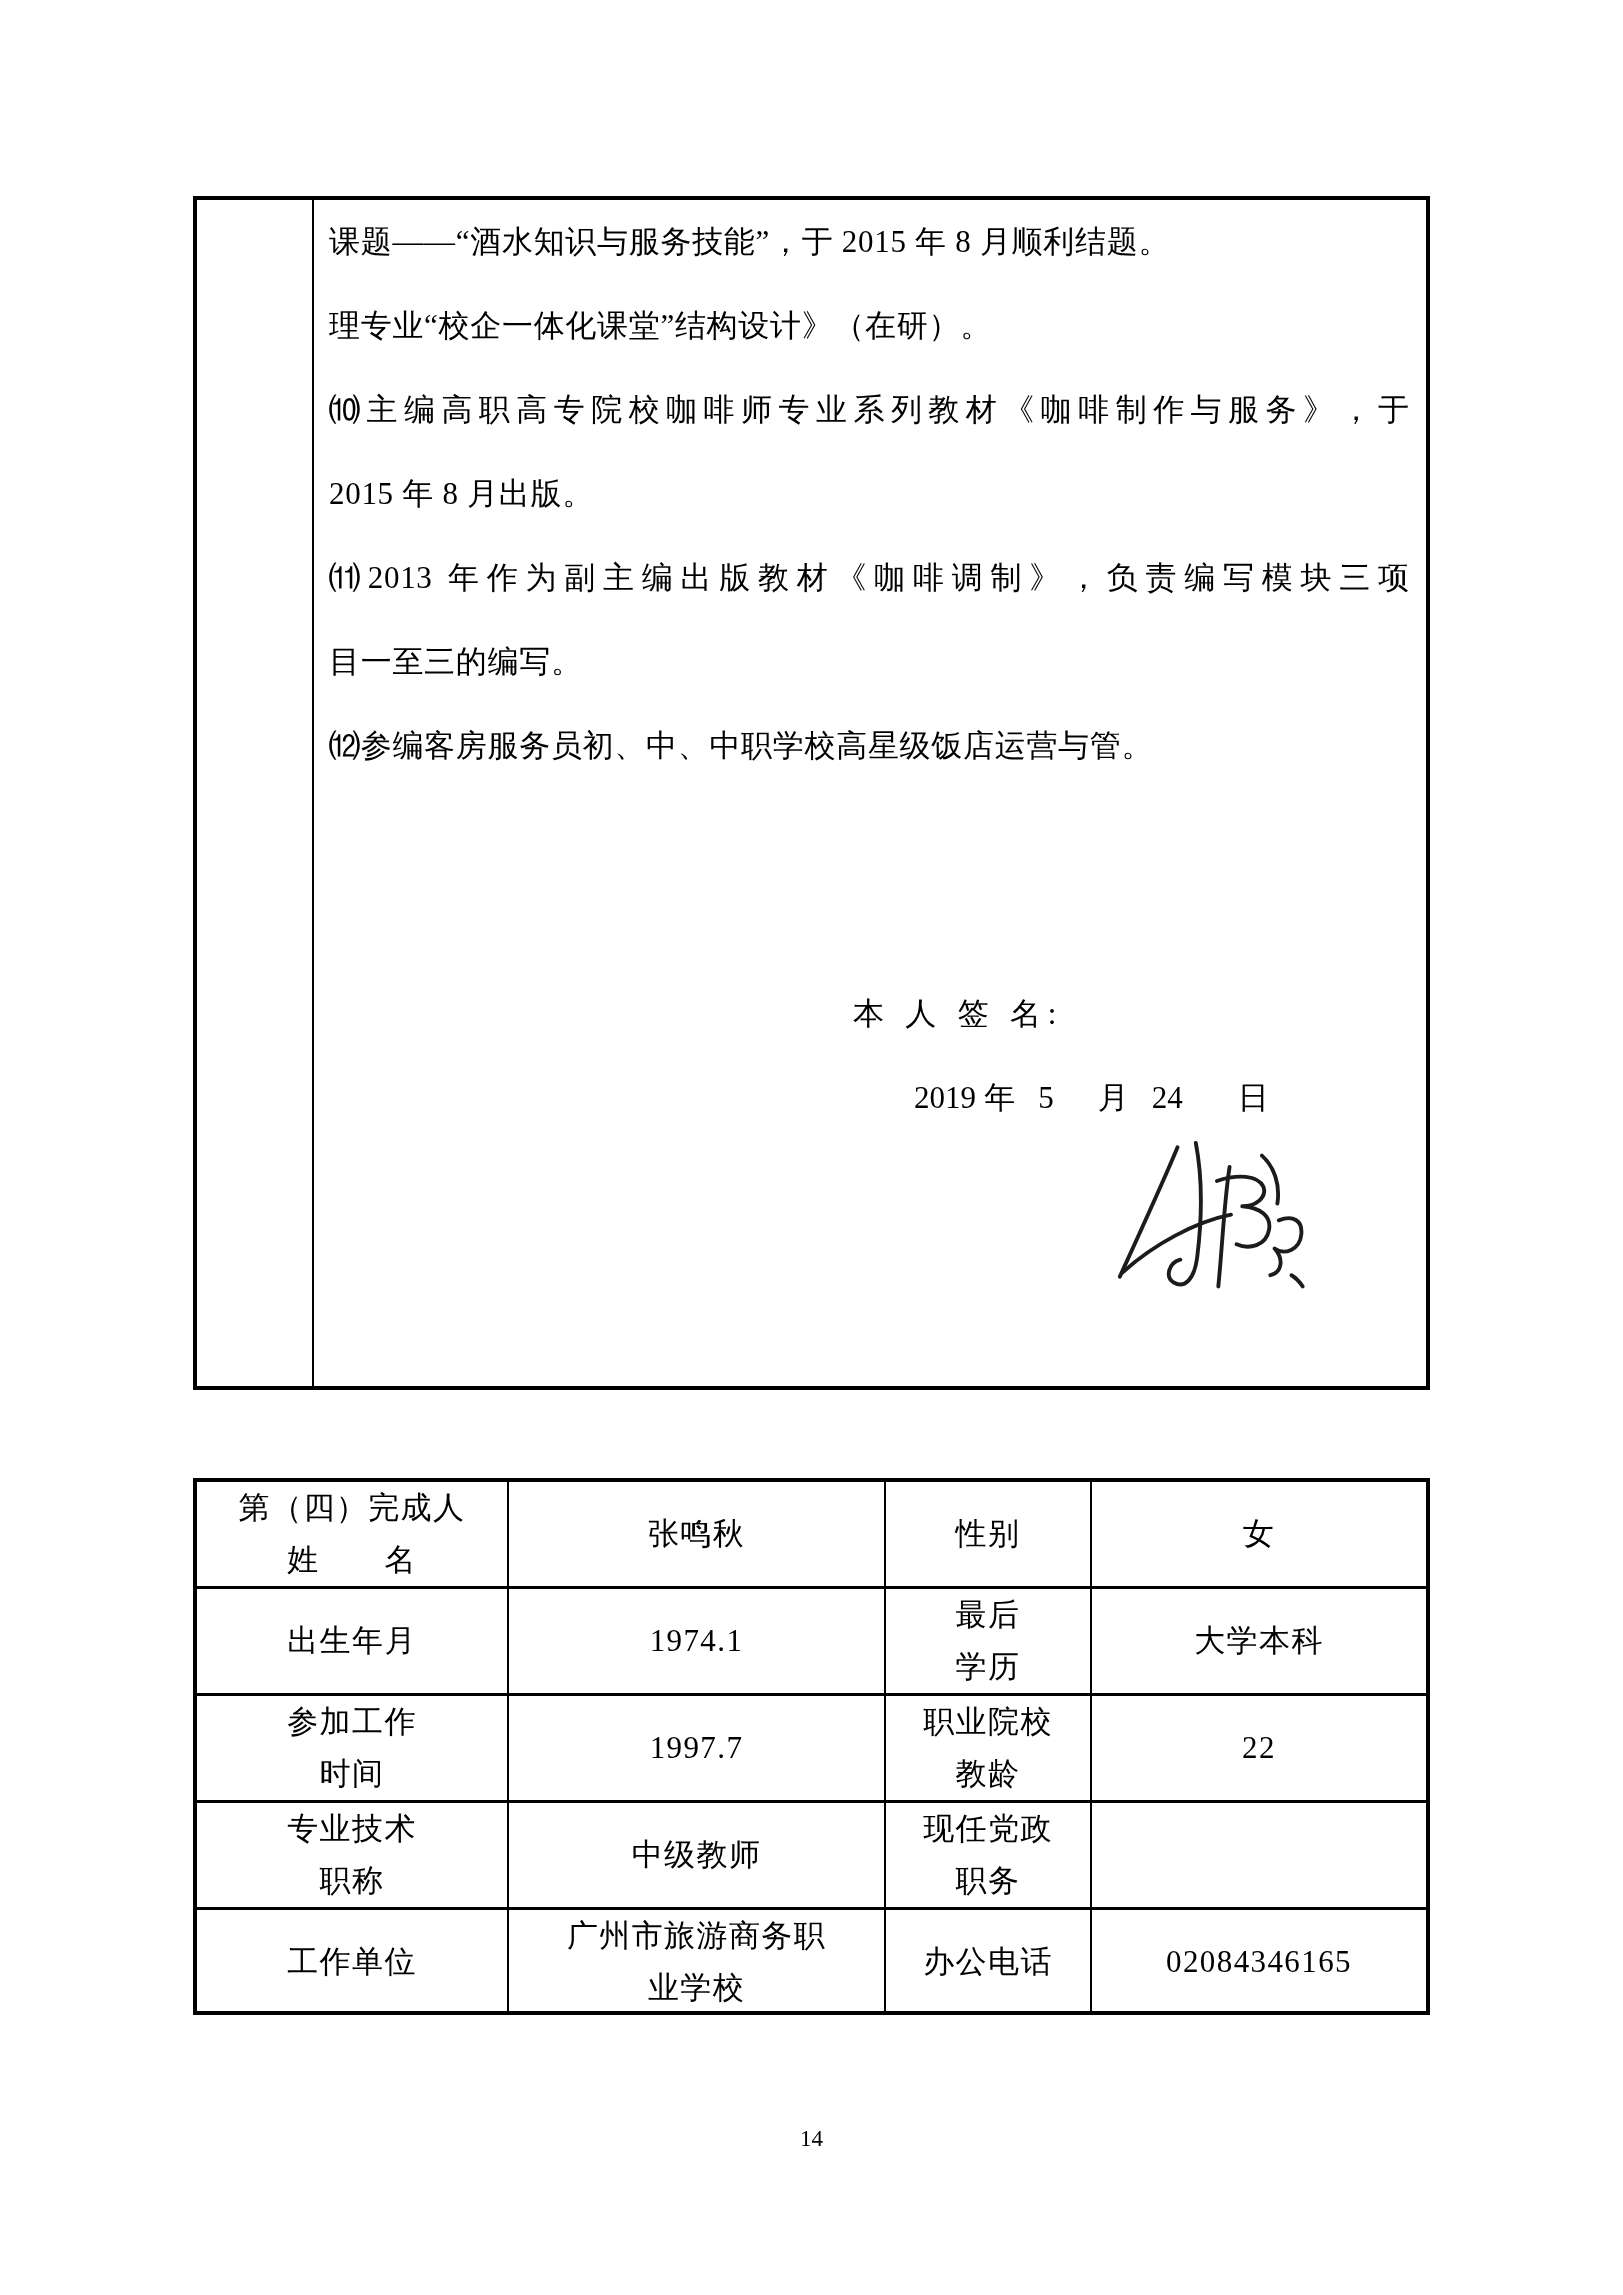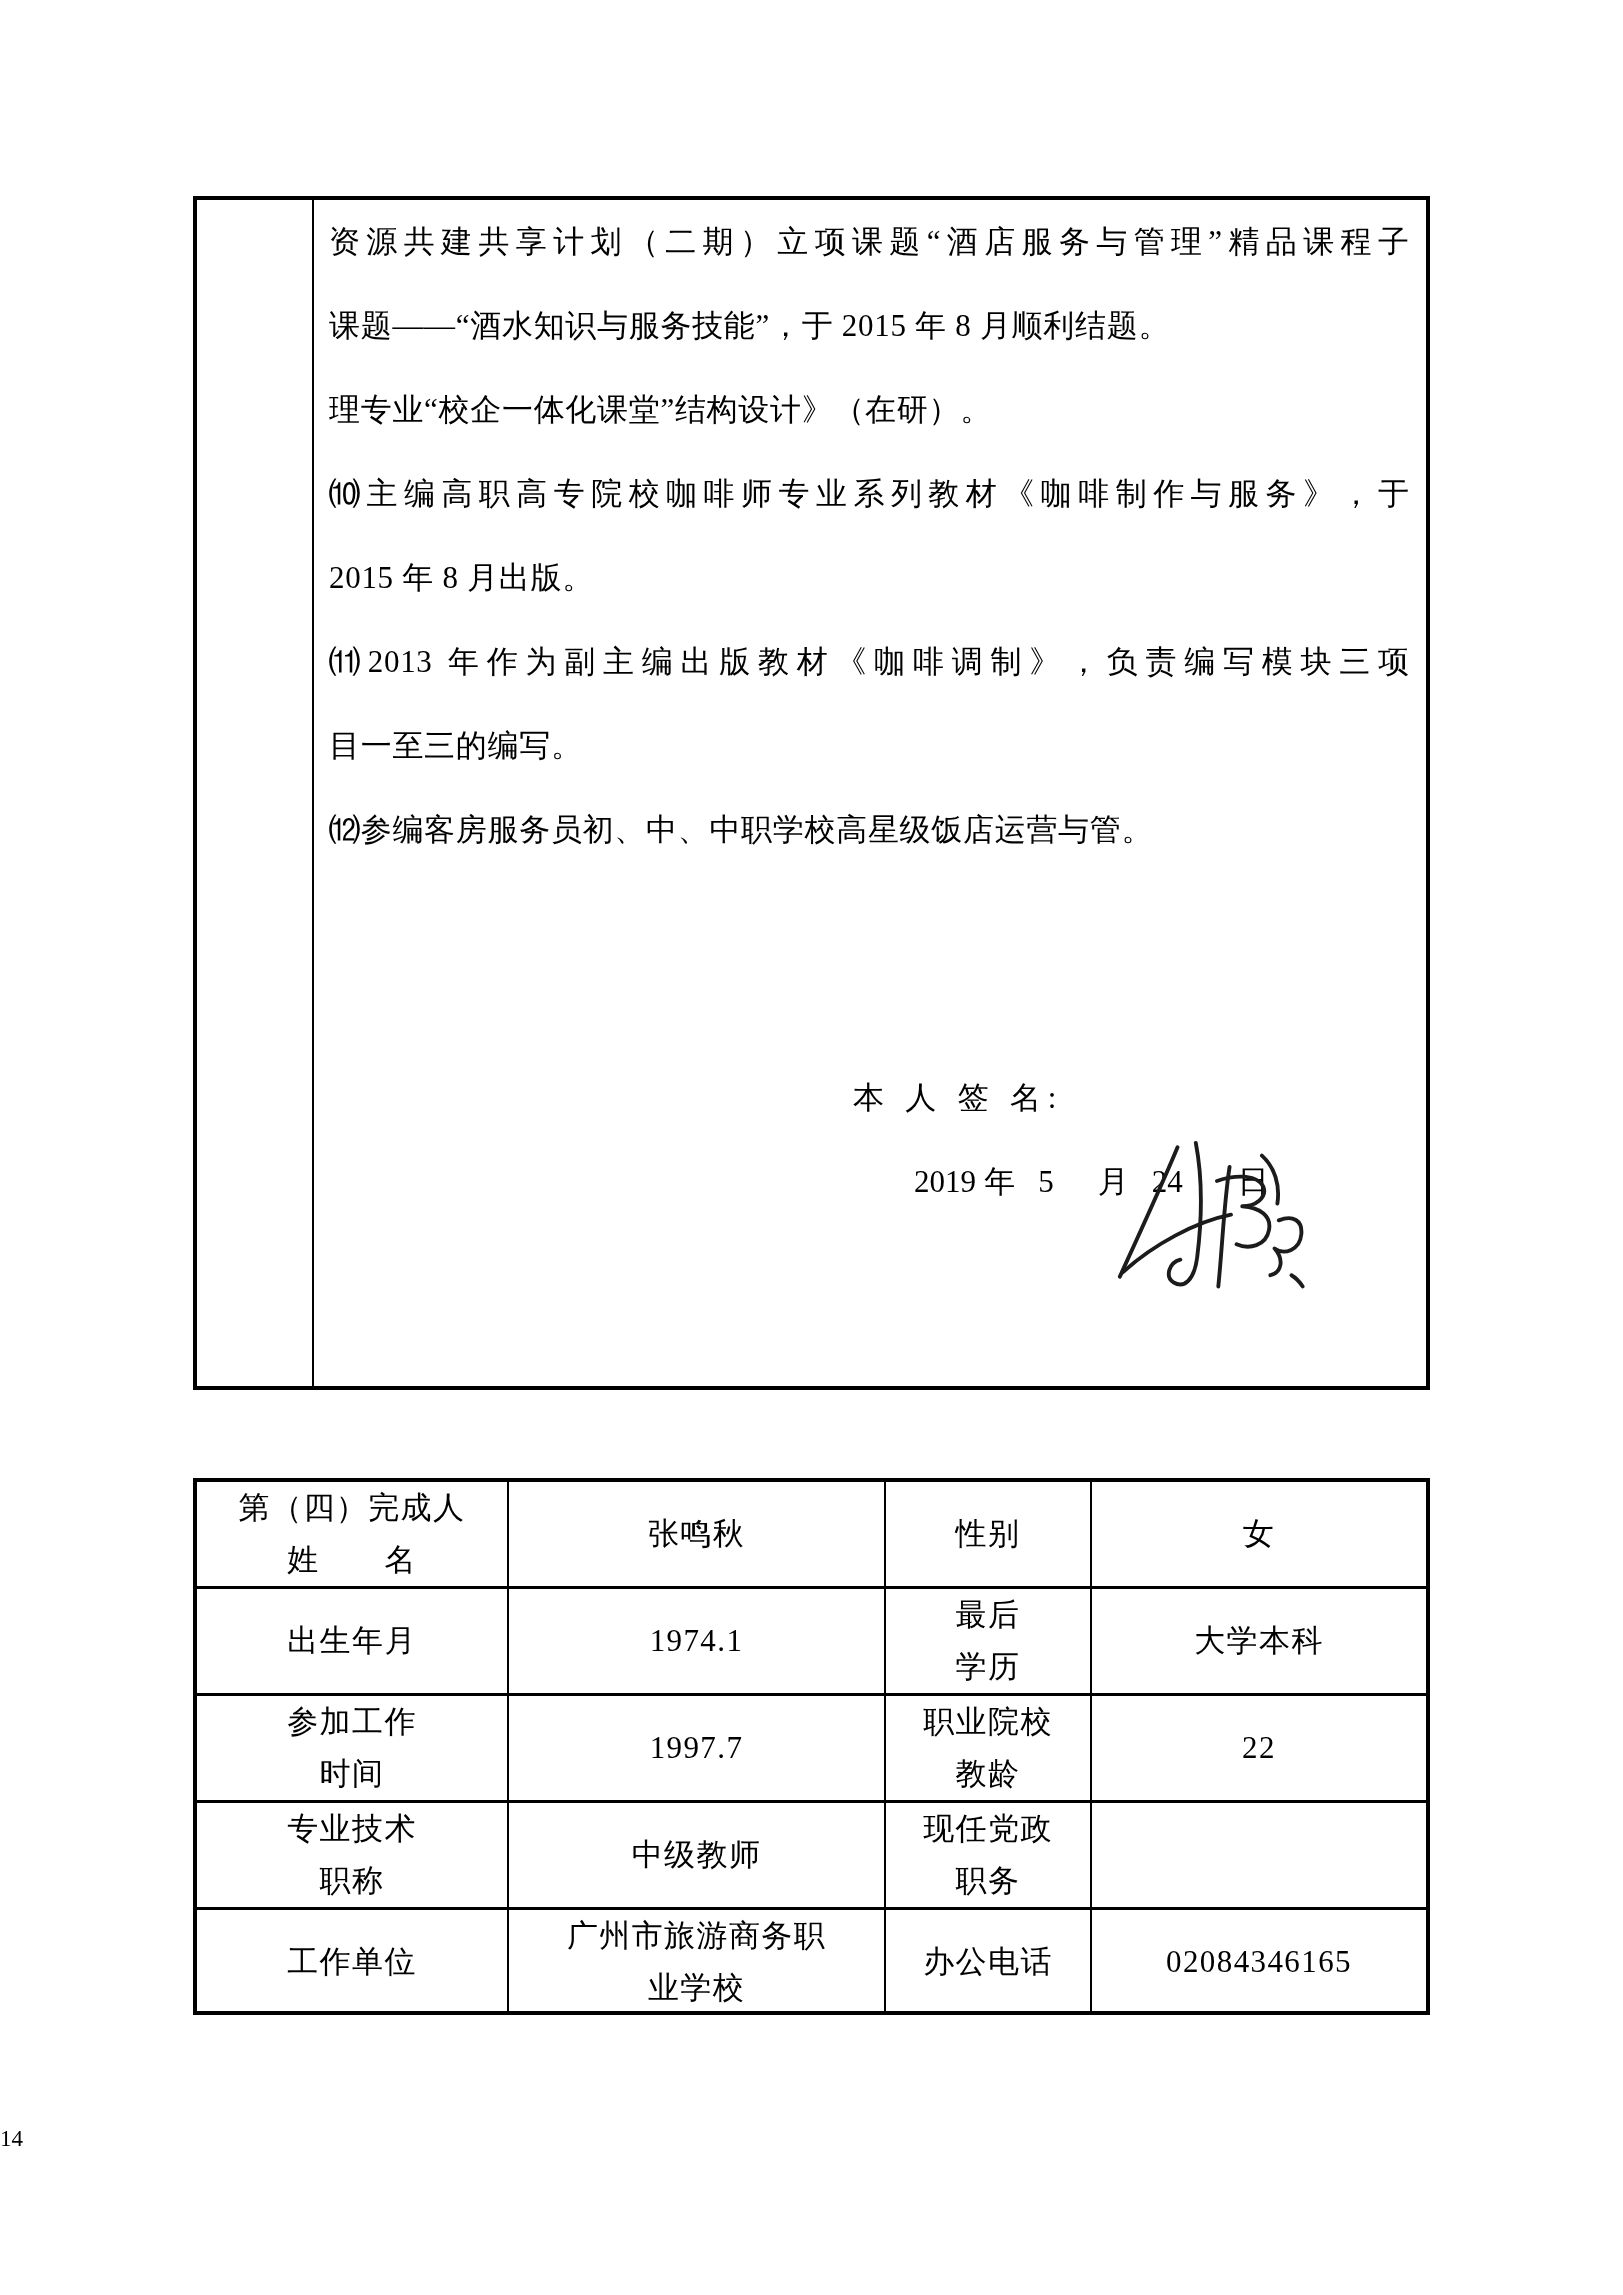--- a/index.html
+++ b/index.html
@@ -104,33 +104,32 @@
     letter-spacing: 1.4px;
   }
   .cell.c-last { border-right: none; }
   .cell.r-last { border-bottom: none; }
 
   
   .page-number {
     position: absolute;
     left: 0; top: 2126px;
     width: 1623px;
-    text-align: left;
+    text-align: center;
     font-size: 23px;
   }
 </style>
 </head>
 <body>
 
 <div class="page">
 
   <div class="ach-table">
     <div class="ach-side"></div>
     <div class="ach-body">
-      <div class="line">资源共建共享计划（二期）立项课题“酒店服务与管理”精品课程子</div>
       <div class="line end">课题——“酒水知识与服务技能”，于 2015 年 8 月顺利结题。</div>
       <div class="line end">理专业“校企一体化课堂”结构设计》（在研）。</div>
       <div class="line">⑽主编高职高专院校咖啡师专业系列教材《咖啡制作与服务》，于</div>
       <div class="line end">2015 年 8 月出版。</div>
       <div class="line">⑾2013 年作为副主编出版教材《咖啡调制》，负责编写模块三项</div>
       <div class="line end">目一至三的编写。</div>
       <div class="line end">⑿参编客房服务员初、中、中职学校高星级饭店运营与管。</div>
 
       <div class="sig-row">
         <span>本 人 签 名:</span>

